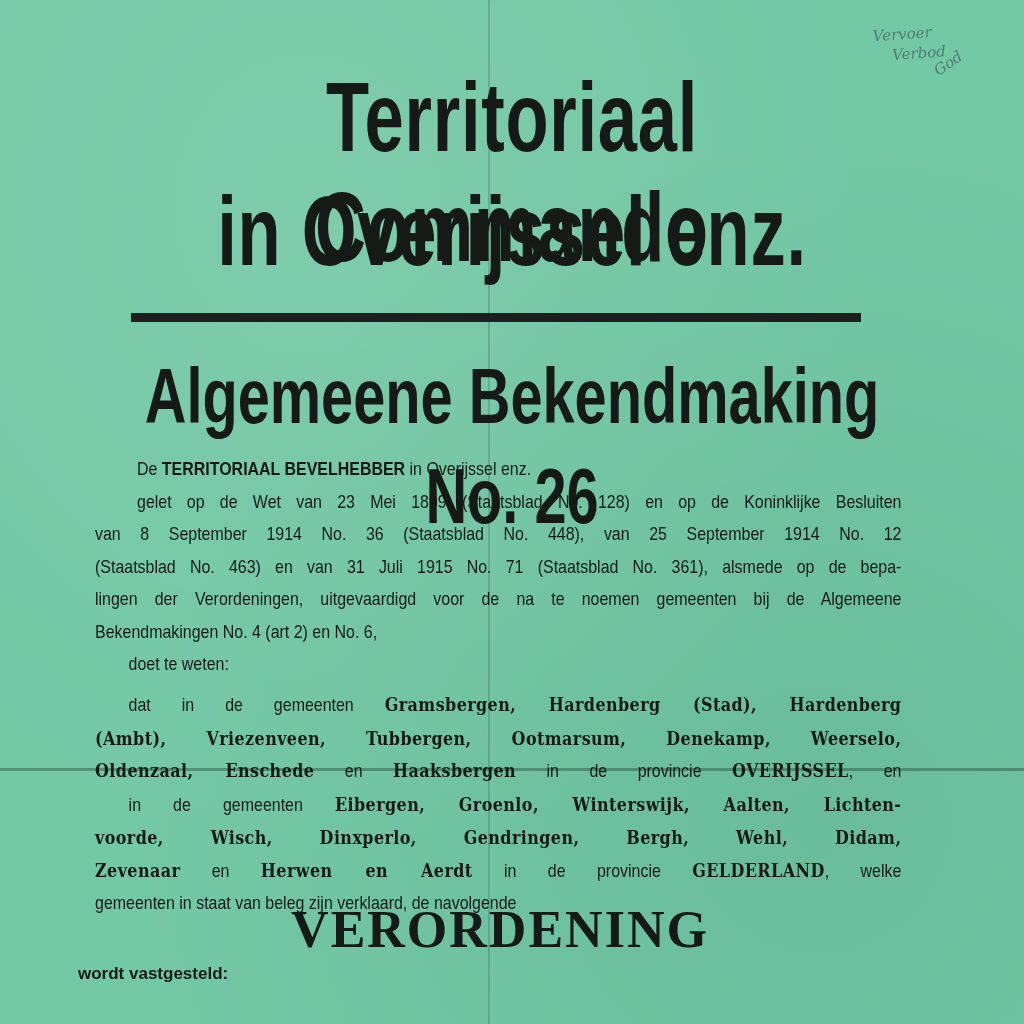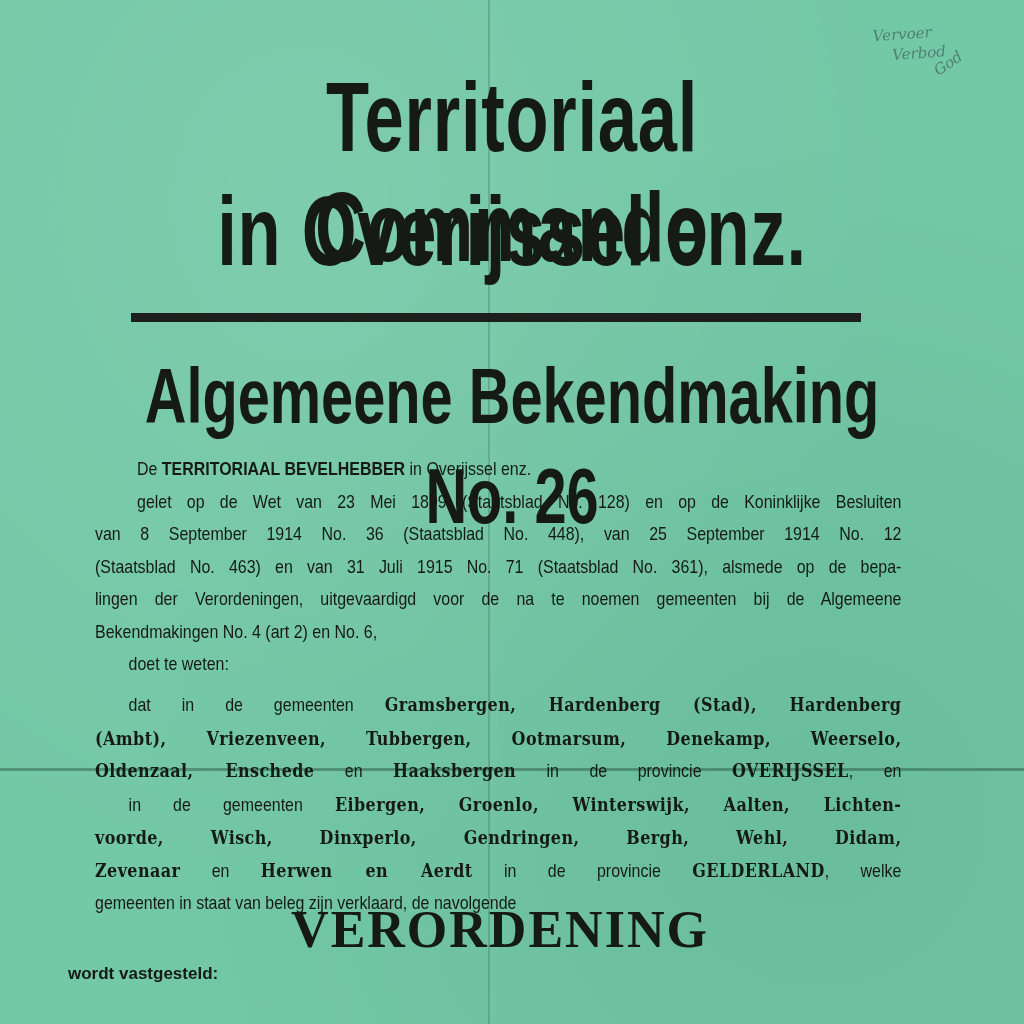--- a/index.html
+++ b/index.html
@@ -38,21 +38,21 @@
   .ln { display:block; white-space:nowrap; text-align:justify; text-align-last:justify; }
   .ind1 { padding-left:50px; }
   .ind2 { padding-left:40px; }
   .nolast { text-align-last:left; }
   .bk { font-weight:bold; font-family:"DejaVu Serif", serif; letter-spacing:0.5px; }
   .b { font-weight:bold; }
   .verord {
     position:absolute; left:0; width:1000px; top:900px; text-align:center;
     font-family:"Liberation Serif", serif; font-weight:bold; font-size:52px; letter-spacing:2px;
   }
-  .vast { position:absolute; left:68px; top:964px; font-family:"Liberation Sans", sans-serif; font-weight:bold; font-size:17px; }
+  .vast { position:absolute; left:78px; top:964px; font-family:"Liberation Sans", sans-serif; font-weight:bold; font-size:17px; }
 </style>
 </head>
 <body>
 
 <div class="fold-v"></div>
 <div class="fold-h"></div>
 
 <div class="handwrite">
   <div>Vervoer</div>
   <div>Verbod</div>

